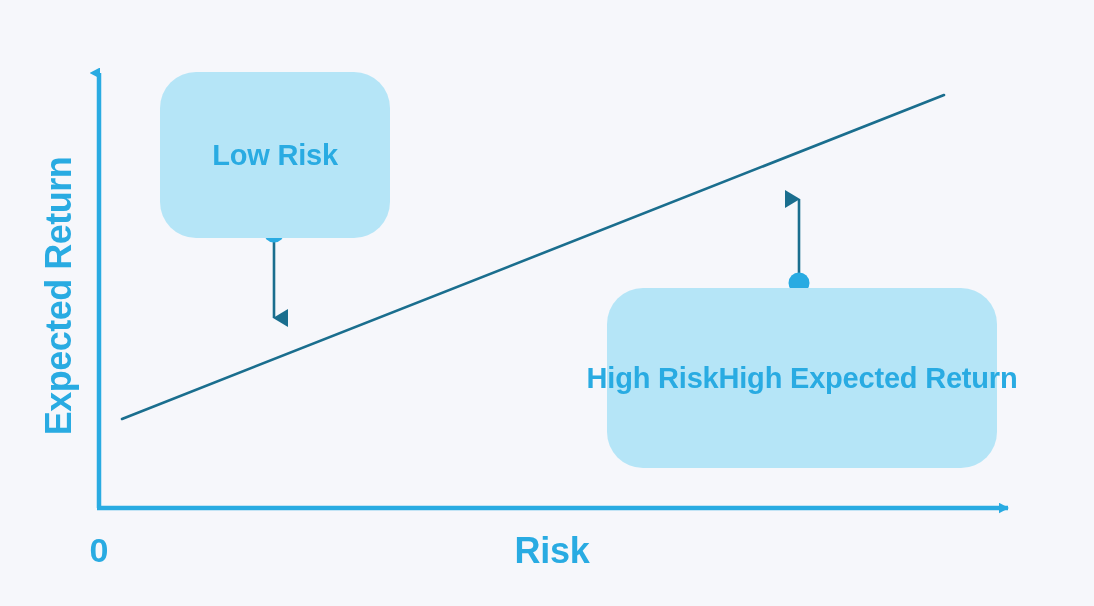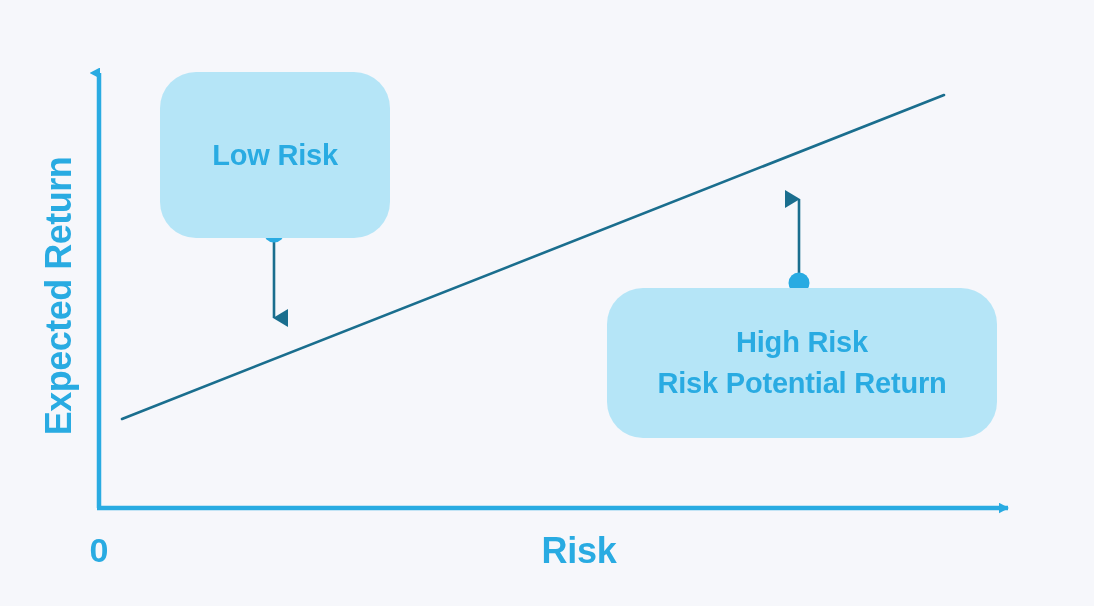--- a/index.html
+++ b/index.html
@@ -44,39 +44,39 @@
     width: 330px;
     height: 46px;
     line-height: 46px;
     text-align: center;
     transform-origin: 0 0;
     transform: translate(36px, 461px) rotate(-90deg);
   }
   #x-axis-title {
     font-size: 36px;
     letter-spacing: -0.3px;
-    left: 479px;
+    left: 452px;
     top: 530px;
     width: 200px;
     text-align: center;
   }
   #origin-label {
     font-size: 34px;
     left: 79px;
     top: 531px;
     width: 40px;
     text-align: center;
   }
   
   .callout {
     position: absolute;
     background: #b5e5f7;
     border-radius: 36px;
     display: flex;
-    flex-direction: column;
+    flex-direction: row;
     align-items: center;
     justify-content: center;
     box-sizing: border-box;
   }
   .callout-line {
     color: #29abe2;
     font-weight: bold;
     font-size: 29px;
     line-height: 41px;
     letter-spacing: -0.2px;
@@ -86,21 +86,21 @@
   #callout-low-risk {
     left: 160px;
     top: 72px;
     width: 230px;
     height: 166px;
   }
   #callout-high-risk {
     left: 607px;
     top: 288px;
     width: 390px;
-    height: 150px;
+    height: 180px;
   }
 </style>
 </head>
 <body>
 
 <div id="diagram-root">
 
   <svg id="chart-svg" viewBox="0 0 1094 606">
 
     <defs>
@@ -137,16 +137,16 @@
   <div class="axis-label" id="x-axis-title">Risk</div>
 
   <div class="axis-label" id="origin-label">0</div>
 
   <div class="callout" id="callout-low-risk">
     <div class="callout-line">Low Risk</div>
   </div>
 
   <div class="callout" id="callout-high-risk">
     <div class="callout-line">High Risk</div>
-    <div class="callout-line">Risk Potential Return</div>
+    <div class="callout-line">High Expected Return</div>
   </div>
 
 </div>
 
 </body></html>

